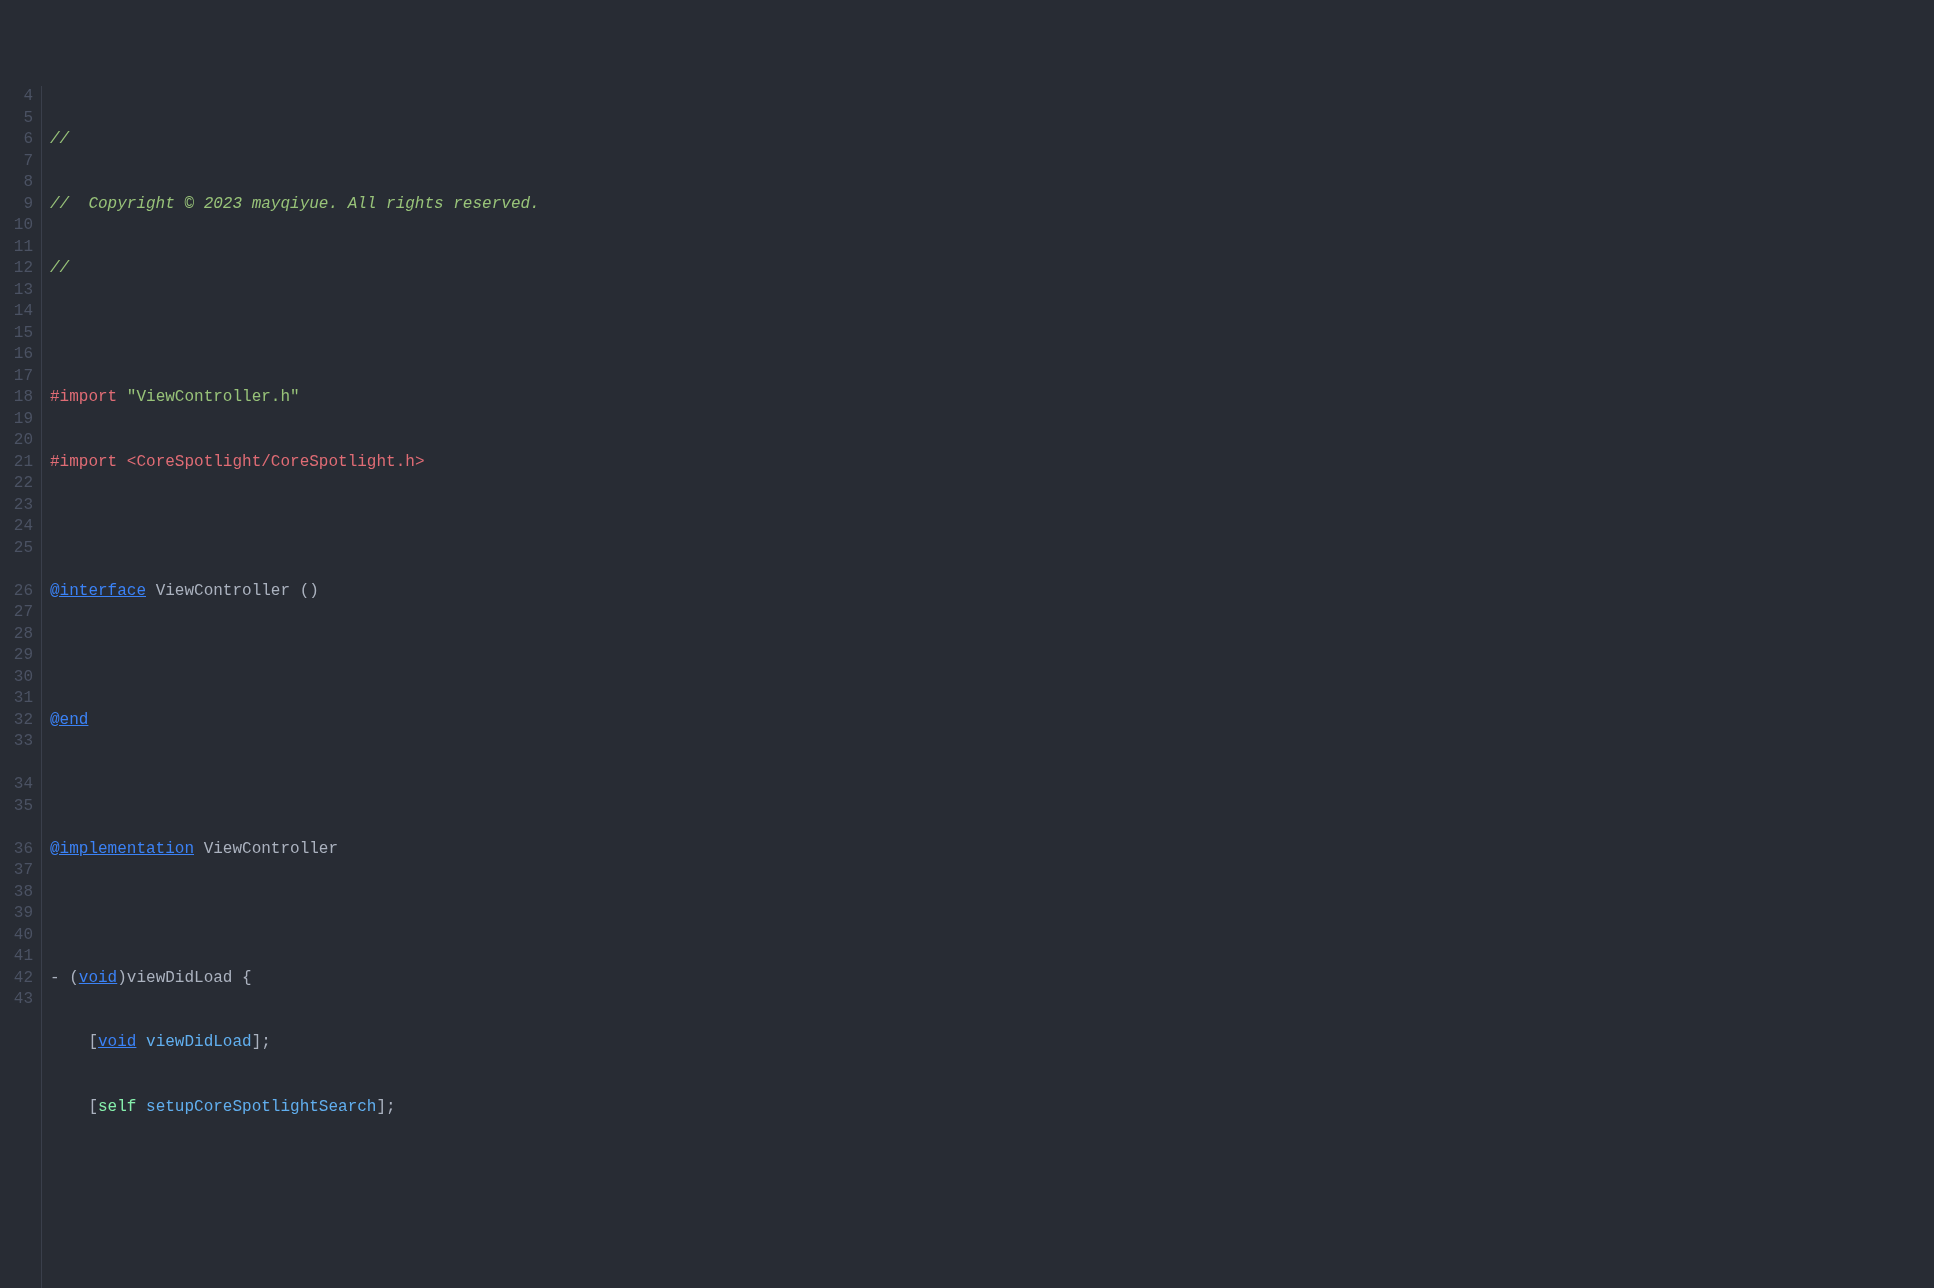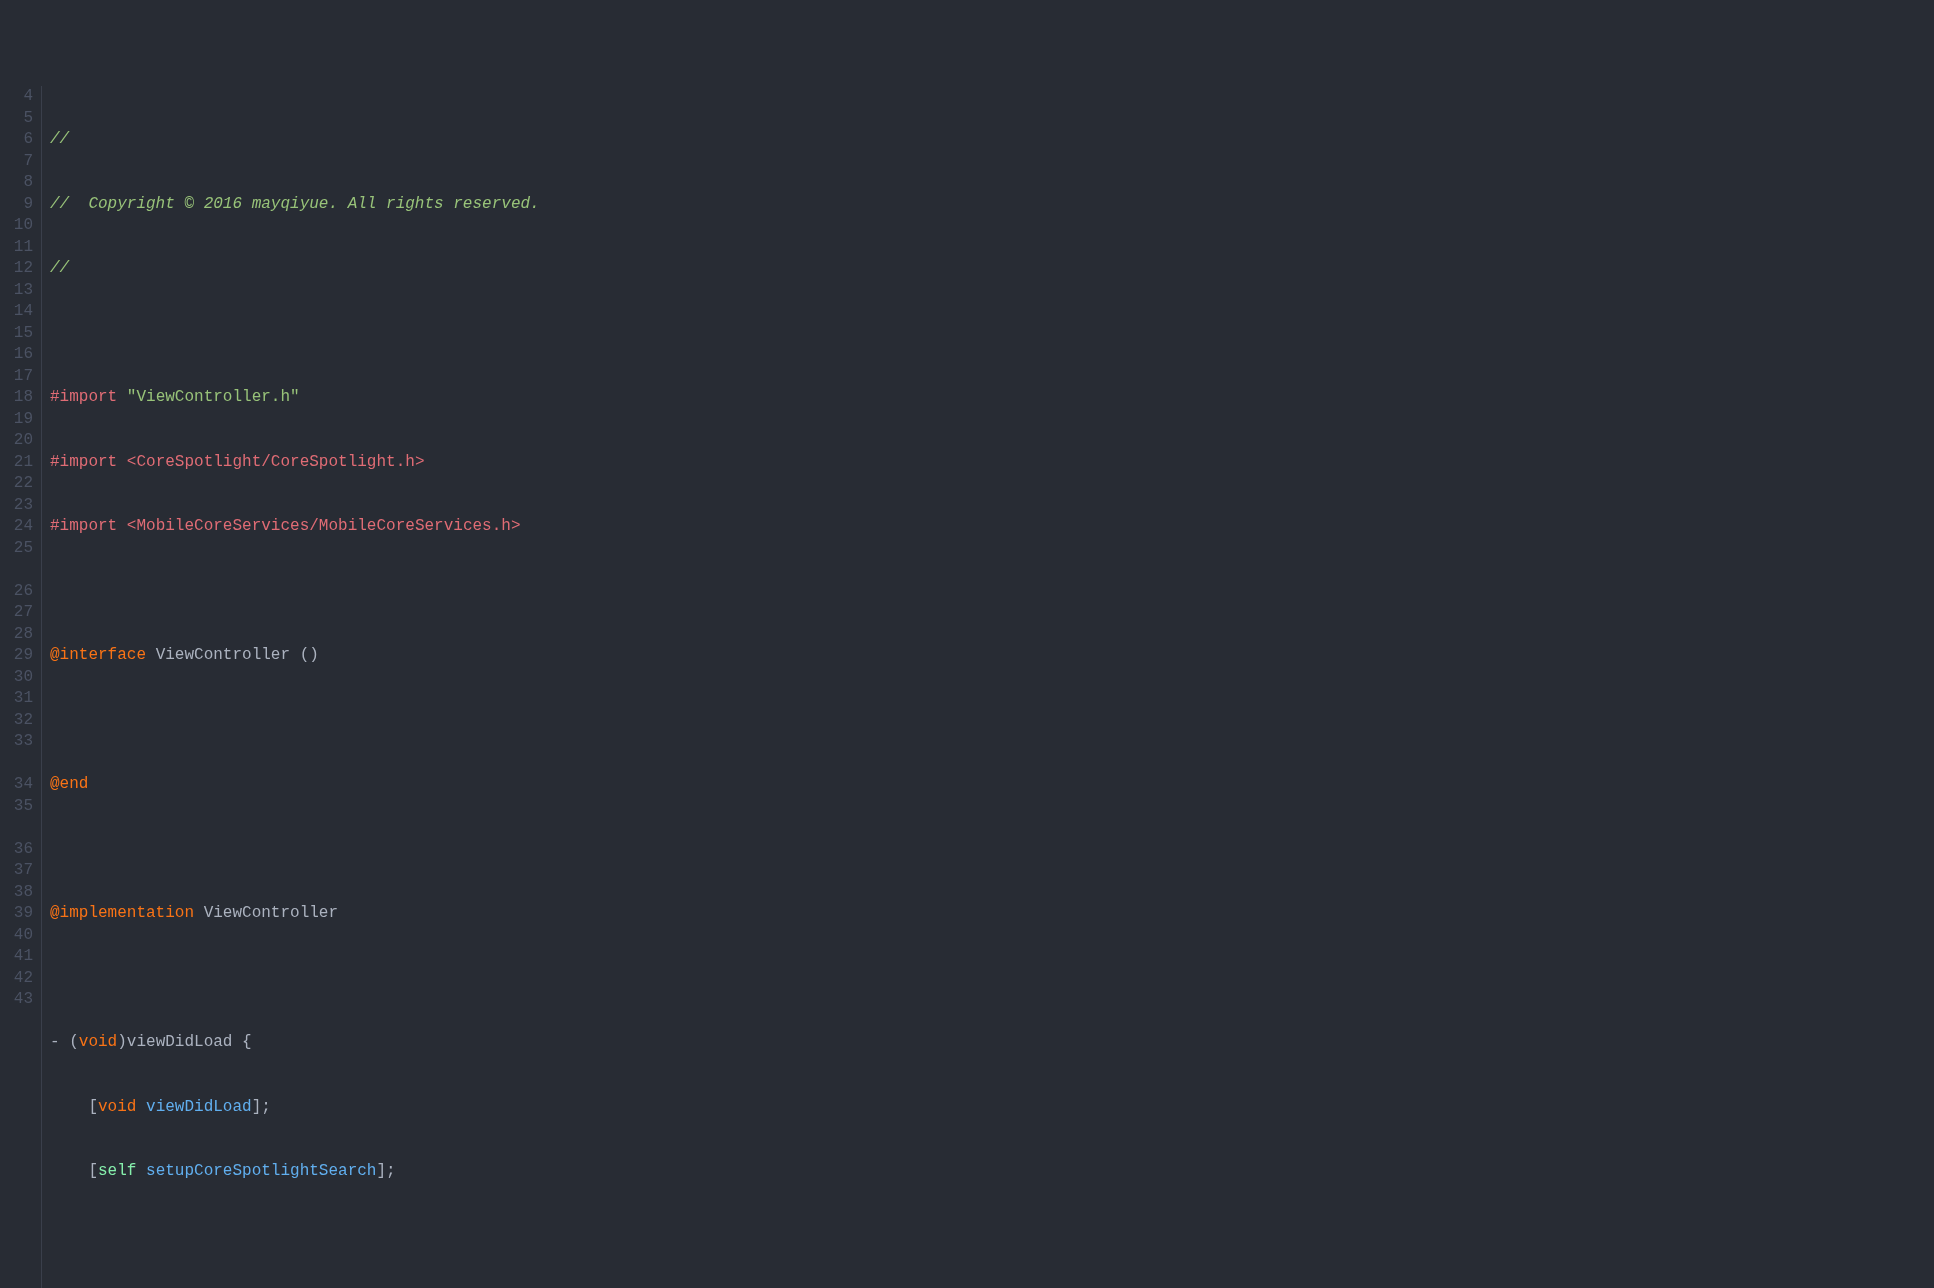--- a/index.html
+++ b/index.html
@@ -25,43 +25,42 @@
     flex-shrink: 0;
     border-right: 1px solid #3a3f4b;
   }
   .code {
     padding-left: 8px;
     flex: 1;
   }
   .ln { display: block; height: 21.5px; }
   .row { display: block; height: 21.5px; }     
   .cmtg { color: #98c379; font-style: italic; }     
-  .kw   { color: #f97316; }   
+  .kw   { color: #3b82f6; text-decoration: underline; }   
   .kw2  { color: #e06c75; }   
   .str  { color: #98c379; }   
   .str2 { color: #e06c75; }   
   .fn   { color: #61afef; }   
   .var  { color: #86efac; }   
   .pl   { color: #abb2bf; }
 </style>
 </head>
 <body>
 
 
 
 <div class="editor">
   <div class="gutter" id="gutter"><span class="ln">4</span><span class="ln">5</span><span class="ln">6</span><span class="ln">7</span><span class="ln">8</span><span class="ln">9</span><span class="ln">10</span><span class="ln">11</span><span class="ln">12</span><span class="ln">13</span><span class="ln">14</span><span class="ln">15</span><span class="ln">16</span><span class="ln">17</span><span class="ln">18</span><span class="ln">19</span><span class="ln">20</span><span class="ln">21</span><span class="ln">22</span><span class="ln">23</span><span class="ln">24</span><span class="ln">25</span><span class="ln"></span><span class="ln">26</span><span class="ln">27</span><span class="ln">28</span><span class="ln">29</span><span class="ln">30</span><span class="ln">31</span><span class="ln">32</span><span class="ln">33</span><span class="ln"></span><span class="ln">34</span><span class="ln">35</span><span class="ln"></span><span class="ln">36</span><span class="ln">37</span><span class="ln">38</span><span class="ln">39</span><span class="ln">40</span><span class="ln">41</span><span class="ln">42</span><span class="ln">43</span></div>
   <div class="code">
     <span class="row"><span class="cmtg">//</span></span>
-    <span class="row"><span class="cmtg">//</span><span class="cmtg">  Copyright © 2016 mayqiyue. All rights reserved.</span></span>
+    <span class="row"><span class="cmtg">//</span><span class="cmtg">  Copyright © 2023 mayqiyue. All rights reserved.</span></span>
     <span class="row"><span class="cmtg">//</span></span>
     <span class="row"></span>
     <span class="row"><span class="kw2">#import</span><span class="pl"> </span><span class="str">"ViewController.h"</span></span>
     <span class="row"><span class="kw2">#import</span><span class="pl"> </span><span class="str2">&lt;CoreSpotlight/CoreSpotlight.h&gt;</span></span>
-    <span class="row"><span class="kw2">#import</span><span class="pl"> </span><span class="str2">&lt;MobileCoreServices/MobileCoreServices.h&gt;</span></span>
     <span class="row"></span>
     <span class="row"><span class="kw">@interface</span><span class="pl"> </span><span class="pl">ViewController</span><span class="pl"> ()</span></span>
     <span class="row"></span>
     <span class="row"><span class="kw">@end</span></span>
     <span class="row"></span>
     <span class="row"><span class="kw">@implementation</span><span class="pl"> </span><span class="pl">ViewController</span></span>
     <span class="row"></span>
     <span class="row"><span class="pl">- (</span><span class="kw">void</span><span class="pl">)</span><span class="pl">viewDidLoad</span><span class="pl"> {</span></span>
     <span class="row"><span class="pl">    [</span><span class="kw">void</span><span class="pl"> </span><span class="fn">viewDidLoad</span><span class="pl">];</span></span>
     <span class="row"><span class="pl">    [</span><span class="var">self</span><span class="pl"> </span><span class="fn">setupCoreSpotlightSearch</span><span class="pl">];</span></span>

